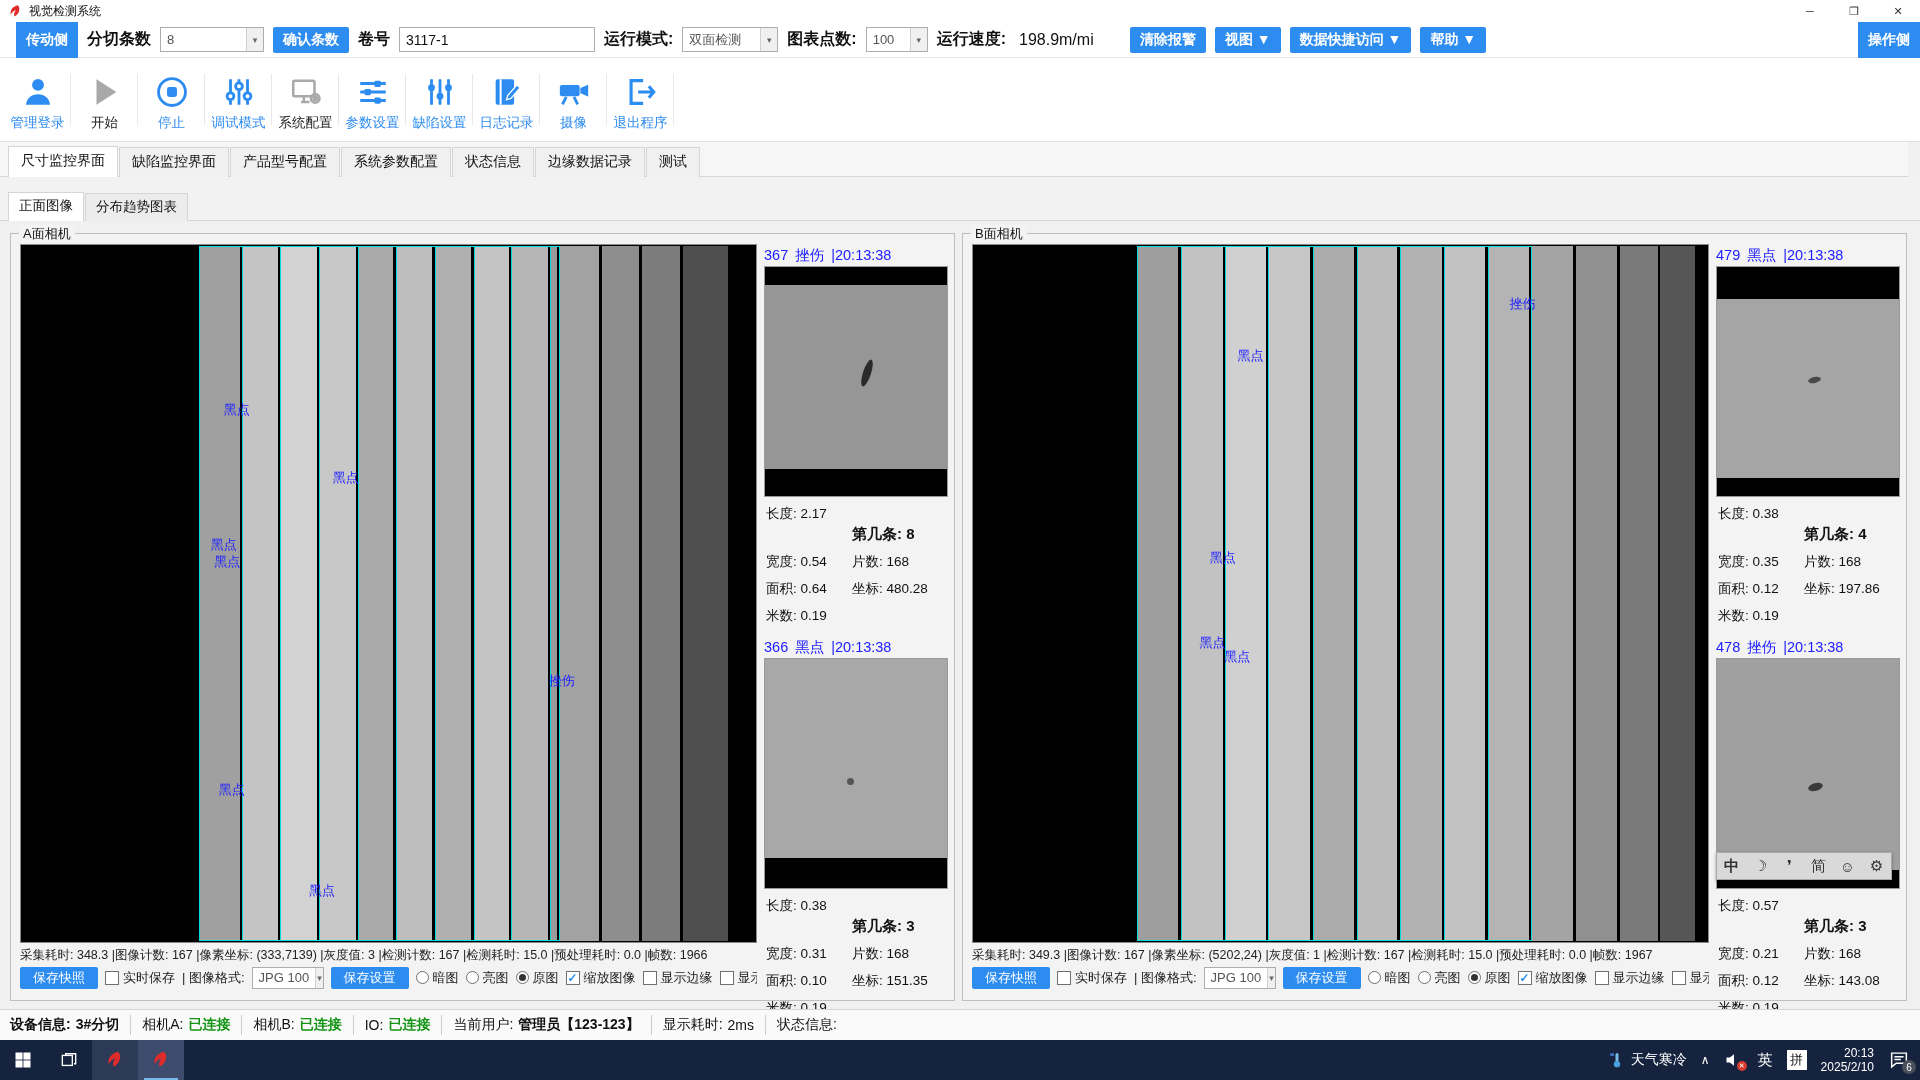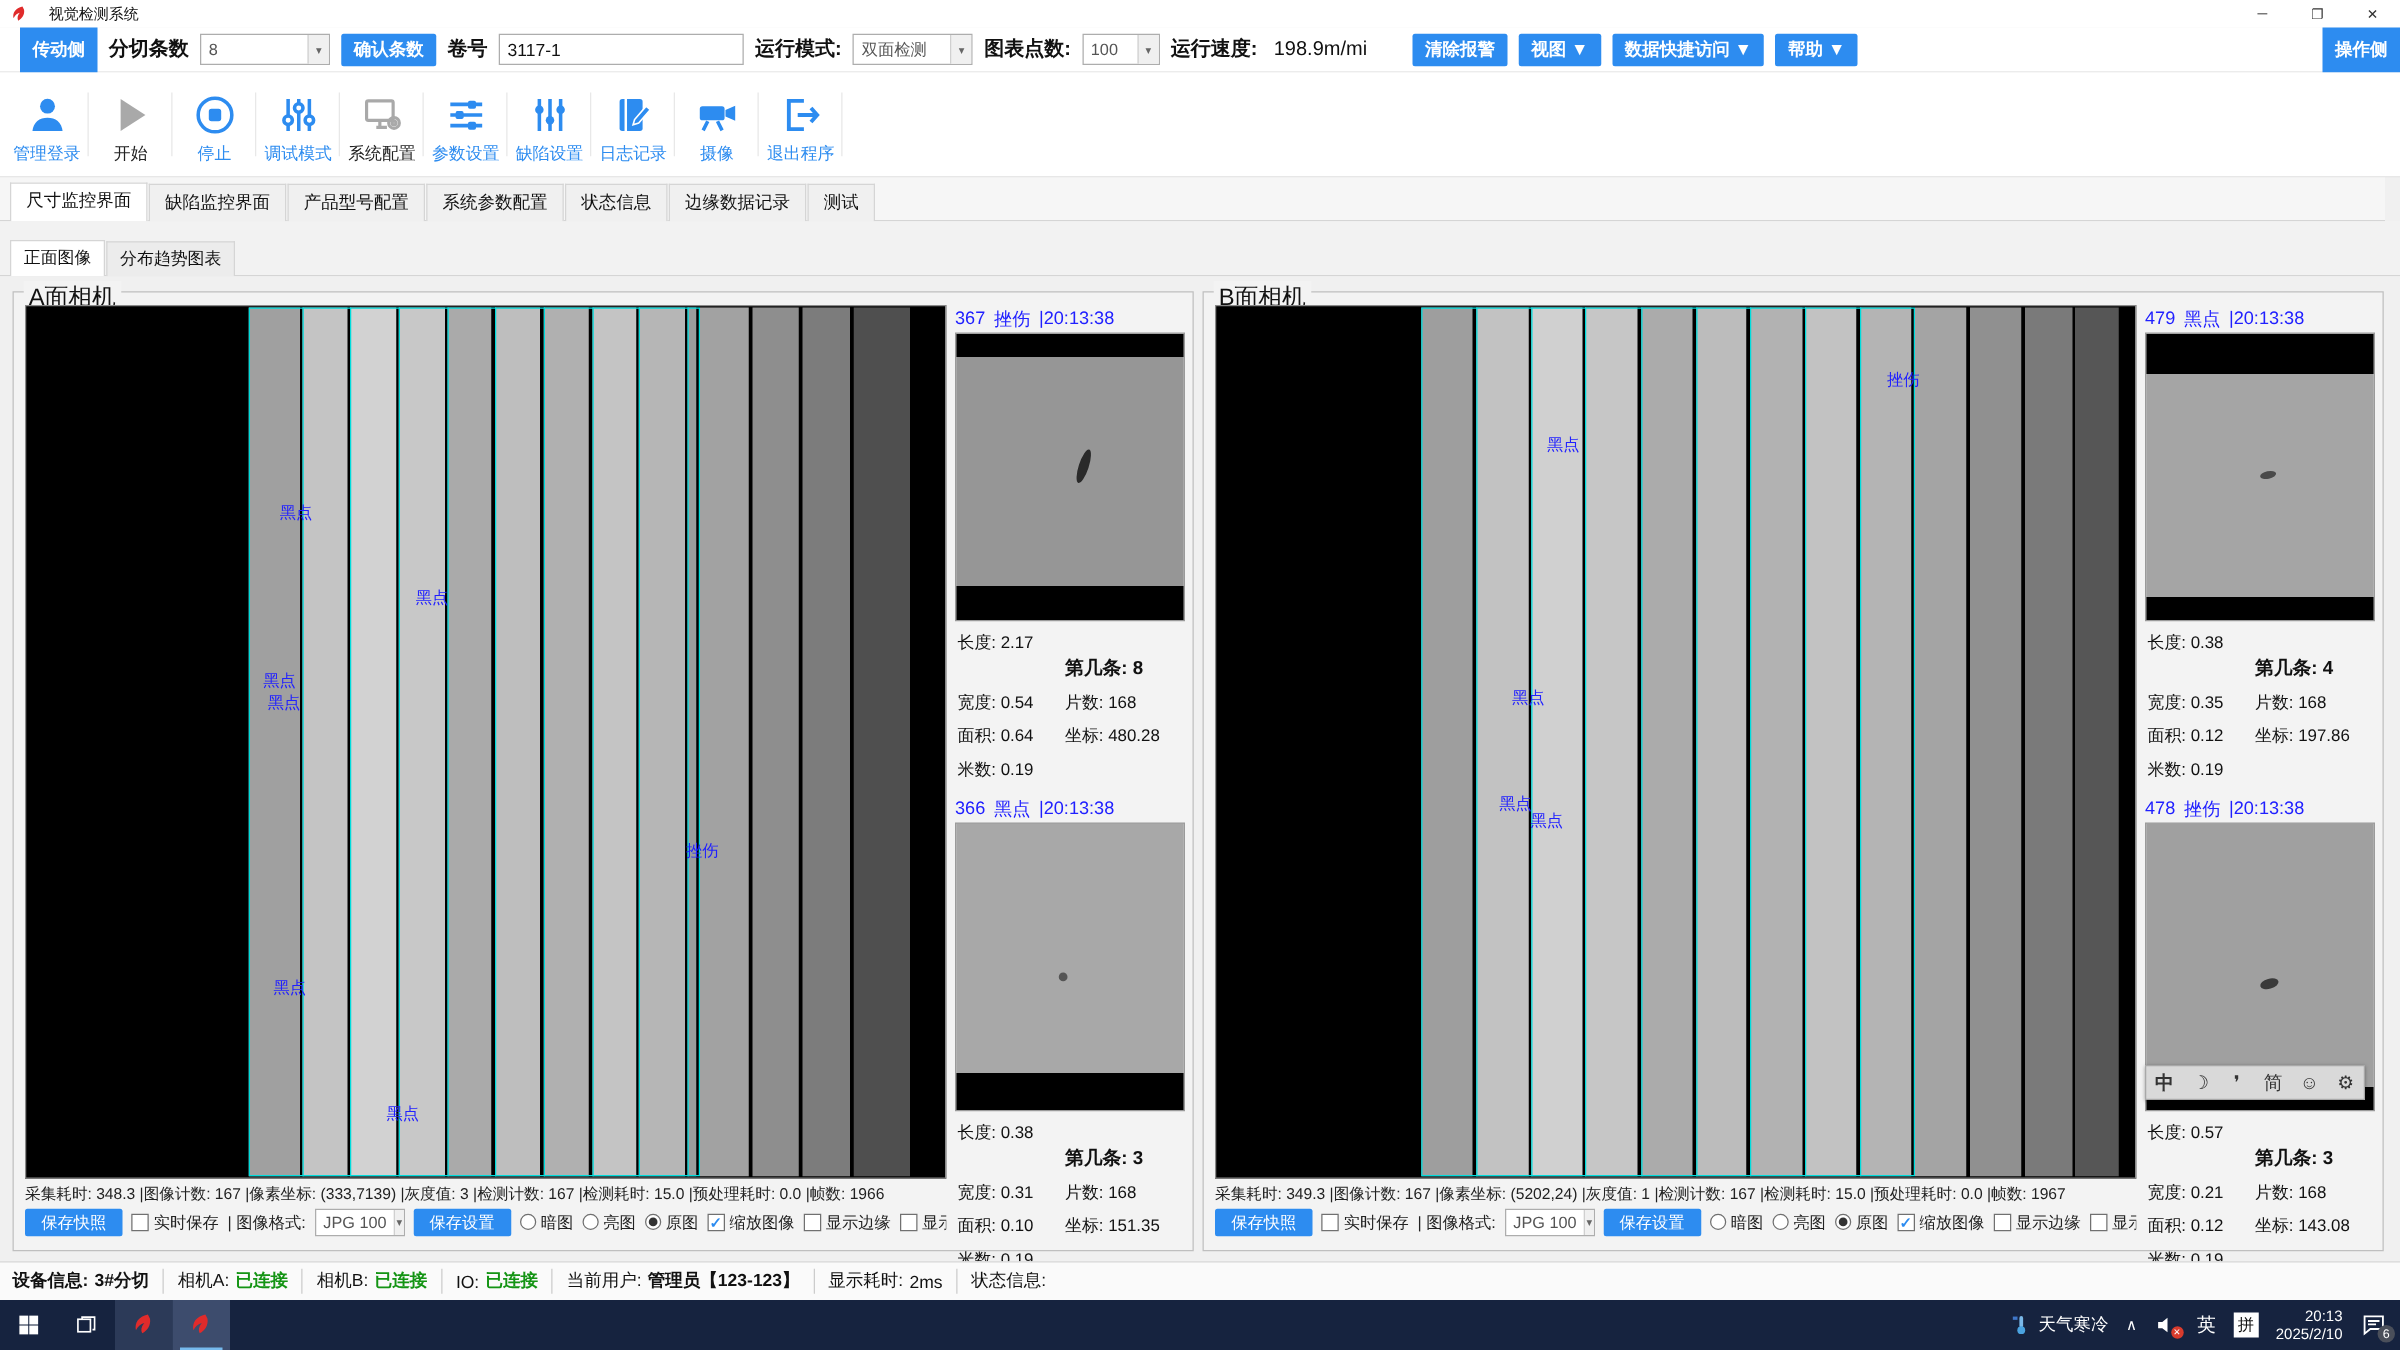--- a/index.html
+++ b/index.html
@@ -1,21 +1,21 @@
 <!DOCTYPE html>
 <html><head>
 <meta charset="utf-8">
 <style>
   * { margin:0; padding:0; box-sizing:border-box; }
   html,body { width:1920px; height:1080px; overflow:hidden; }
   body { font-family:"Liberation Sans", sans-serif; color:#222; background:#f0f0f0; }
   .screen { position:relative; width:1920px; height:1080px; background:#f0f0f0; }
 
   
-  .titlebar { position:absolute; top:0; left:0; right:0; height:22px; background:#fff; display:flex; align-items:center; padding-left:8px; gap:16px; }
+  .titlebar { position:absolute; top:0; left:0; right:0; height:22px; background:#fff; display:flex; align-items:center; padding-left:8px; gap:6px; }
   .titlebar .title { font-size:12px; color:#111; }
   .win-controls { margin-left:auto; display:flex; height:22px; }
   .win-btn { width:44px; height:22px; display:flex; align-items:center; justify-content:center; font-size:11px; color:#333; }
   .logo-sm svg { width:15px; height:15px; display:block; }
 
   
   .toolbar { position:absolute; top:22px; left:0; right:0; height:36px; background:#fff; border-bottom:1px solid #e6e6e6; display:flex; align-items:center; gap:9px;padding-left:16px; }
   .side-btn { height:36px; padding:0 10px; background:#2d8cf0; color:#fff; font-size:14px; font-weight:bold; display:flex; align-items:center; border:none; }
   .tb-label { font-size:16px; font-weight:bold; color:#111; white-space:nowrap; }
   .combo { height:25px; background:#fff; border:1px solid #adadad; display:flex; align-items:center; }
@@ -45,21 +45,21 @@
   .tab.active { background:#fff; padding-bottom:7px; }
   .subtabs { position:absolute; top:177px; left:0; right:0; height:44px; padding:14px 8px 0; border-bottom:1px solid #d5d5d5; background:#f2f2f2; display:flex; align-items:flex-end; }
   .subtab { font-size:13.5px; color:#111; background:#ececec; border:1px solid #d5d5d5; border-bottom:none; padding:4px 10px 5px; margin-right:1px; margin-bottom:-1px; white-space:nowrap; }
   .subtab.active { background:#fff; padding-bottom:6px; }
 
   
   .content { position:absolute; top:221px; left:0; right:0; height:788px; background:#f0f0f0; }
   .groupbox { position:absolute; top:12px; height:768px; border:1px solid #bfbfbf; background:#f3f3f3; }
   .gb-a { left:10px;  width:945px; }
   .gb-b { left:962px; width:945px; }
-  .gb-title { position:absolute; top:-9px; left:8px; background:#f3f3f3; padding:0 4px; font-size:19px; color:#111; }
+  .gb-title { position:absolute; top:-9px; left:8px; background:#f3f3f3; padding:0 4px; font-size:13px; color:#111; }
   .gb-inner { position:absolute; top:10px; left:9px; right:6px; bottom:5px; display:flex; gap:7px; }
   .gb-left { flex:1; display:flex; flex-direction:column; min-width:0; }
   .cam-image { position:relative; height:699px; background:#000; border:1px solid #8a8a8a; overflow:hidden; }
   .strip { position:absolute; top:1px; bottom:1px; }
   .cyanbox { position:absolute; top:1px; bottom:1px; border:1px solid #00dcdc; }
   .cyanline { position:absolute; top:1px; bottom:1px; width:1px; background:#00dcdc; }
   .deflabel { position:absolute; color:#2020ff; font-size:13px; white-space:nowrap; }
   .cam-status { height:21px; font-size:12.5px; color:#222; padding-top:4px; white-space:nowrap; overflow:hidden; }
   .cam-controls { height:27px; display:flex; align-items:center; gap:7px; font-size:13px; color:#222; white-space:nowrap; overflow:hidden; }
   .small-blue-btn { height:22px; padding:0 13px; background:#2d8cf0; color:#fff; font-size:13px; border:none; border-radius:2px; white-space:nowrap; }

